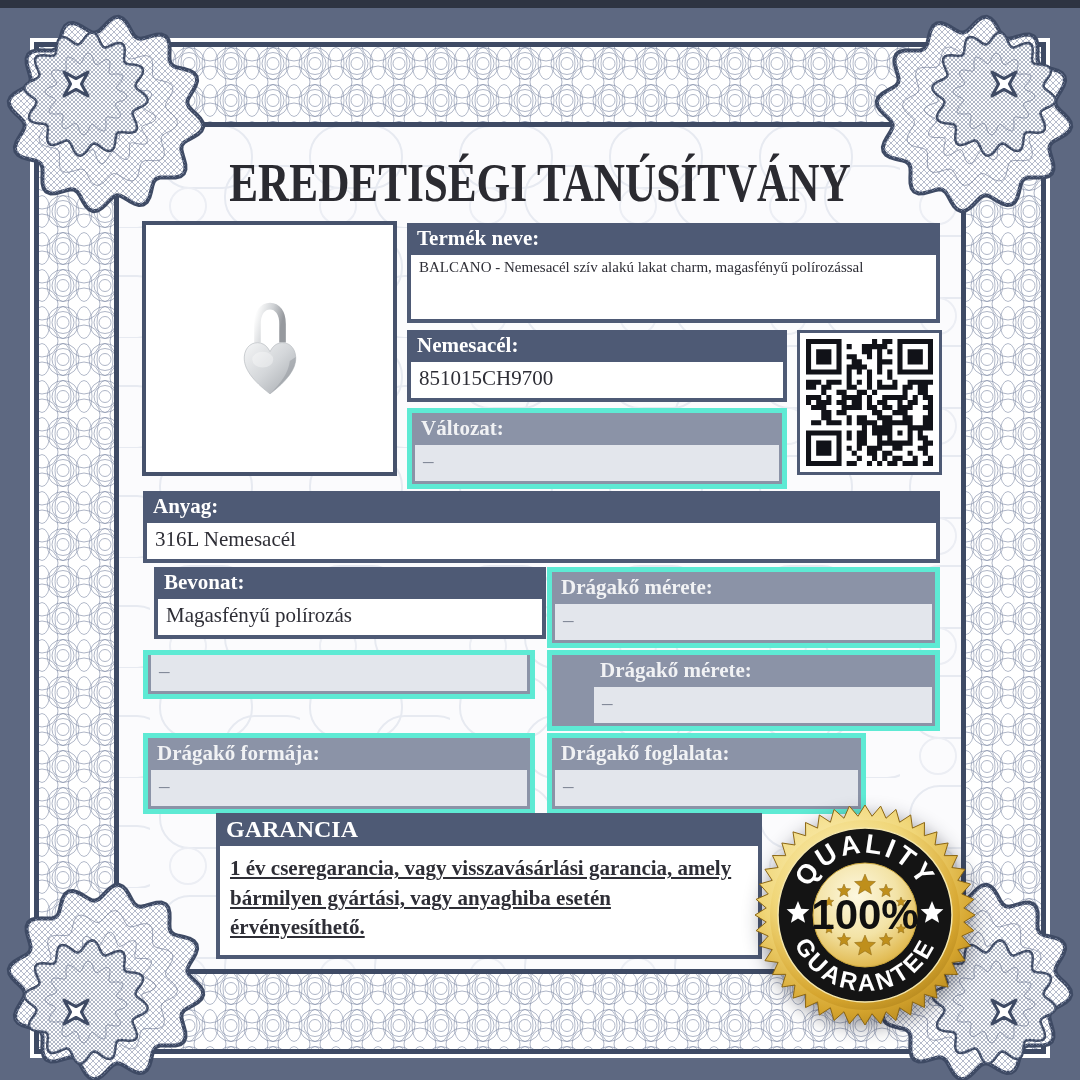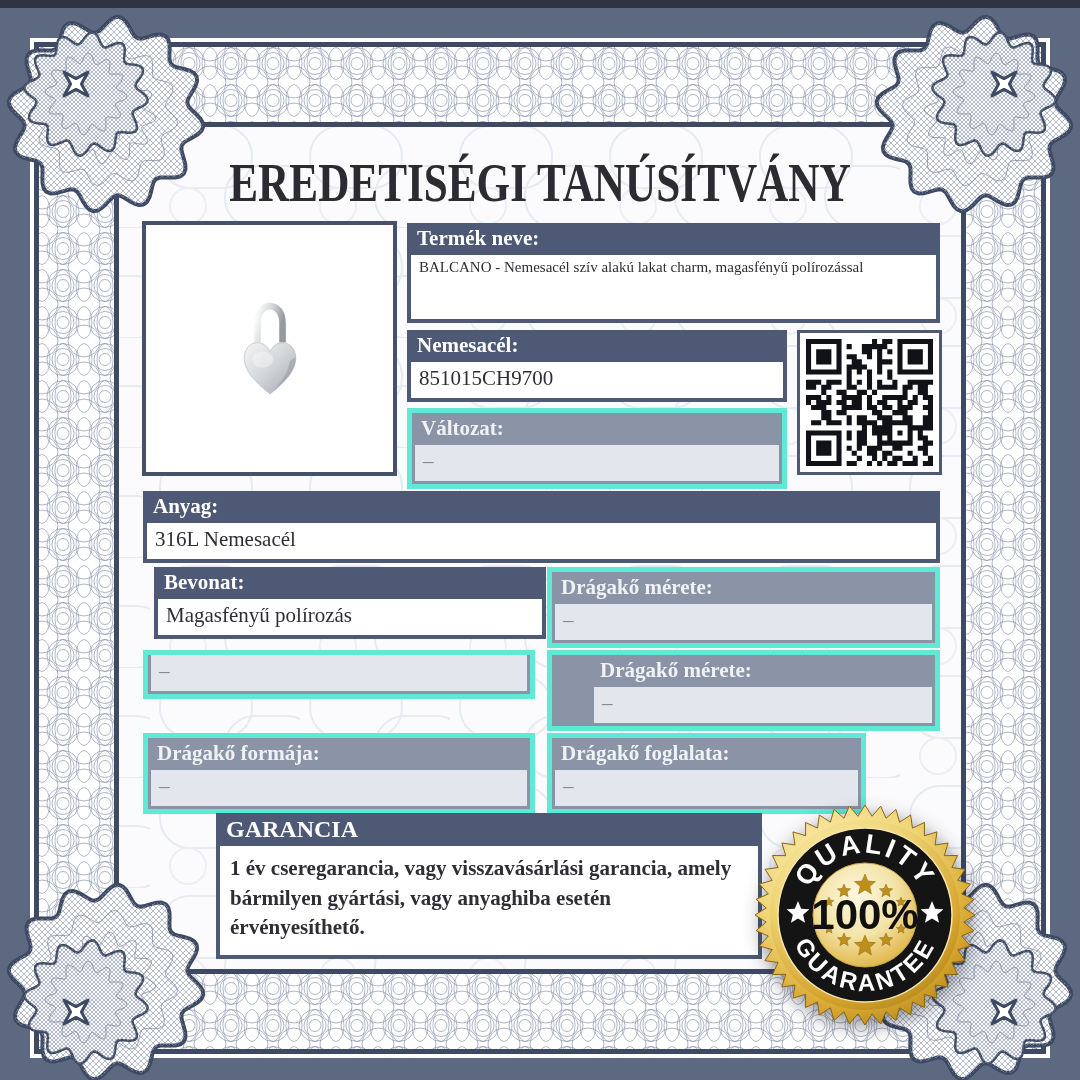--- a/index.html
+++ b/index.html
@@ -44,21 +44,21 @@
   #f-gemsetting{left:547px;top:725px;width:319px;}
 
   .qr{
     position:absolute;left:797px;top:322px;width:145px;height:145px;z-index:2;
     background:#ffffff;border:3px solid #4e5a75;padding:6px;
   }
   .qr svg{display:block;width:100%;height:100%;}
 
   #warranty{position:absolute;left:216px;top:805px;width:546px;z-index:2;}
   #warranty .flabel{font-size:24px;padding:3px 6px 4px 6px;}
-  #warranty .fvalue{font-weight:bold;font-size:21px;line-height:1.4;padding:8px 10px 12px 10px;}
+  #warranty .fvalue{font-weight:bold;font-size:21px;line-height:1.4;padding:8px 10px 12px 10px;text-decoration:underline;}
 
   #badge{
     position:absolute;left:753px;top:795px;width:224px;height:224px;z-index:3;
     filter:drop-shadow(2px 6px 9px rgba(15,18,30,.45));
   }
   #badge svg{display:block;width:100%;height:100%;}
   .btext{fill:#ffffff;font-family:"Liberation Sans",sans-serif;font-weight:bold;letter-spacing:3px;}
 </style>
 </head>
 <body>

